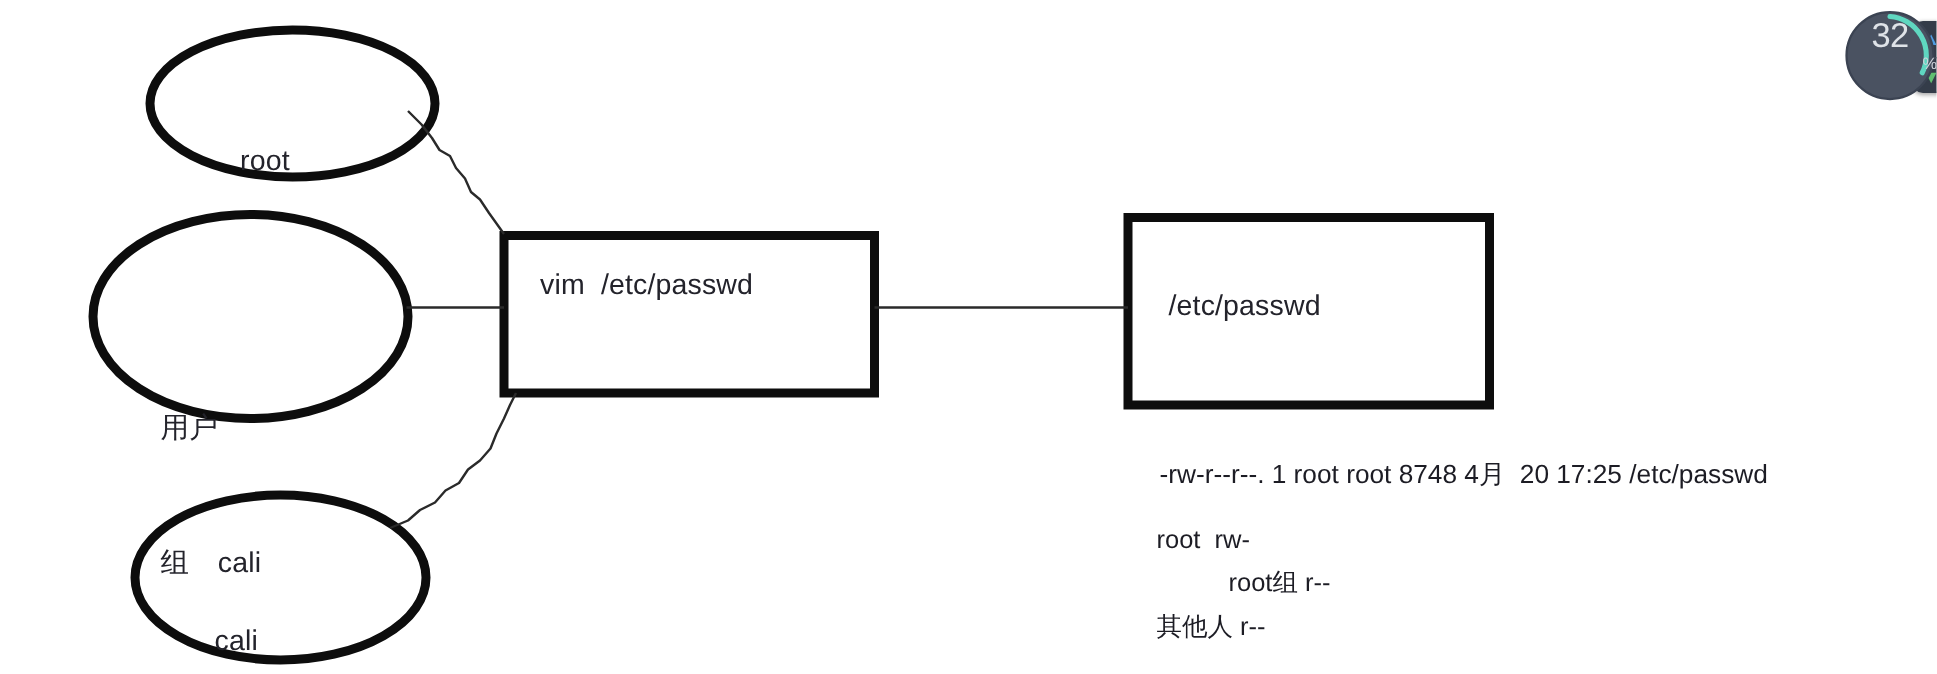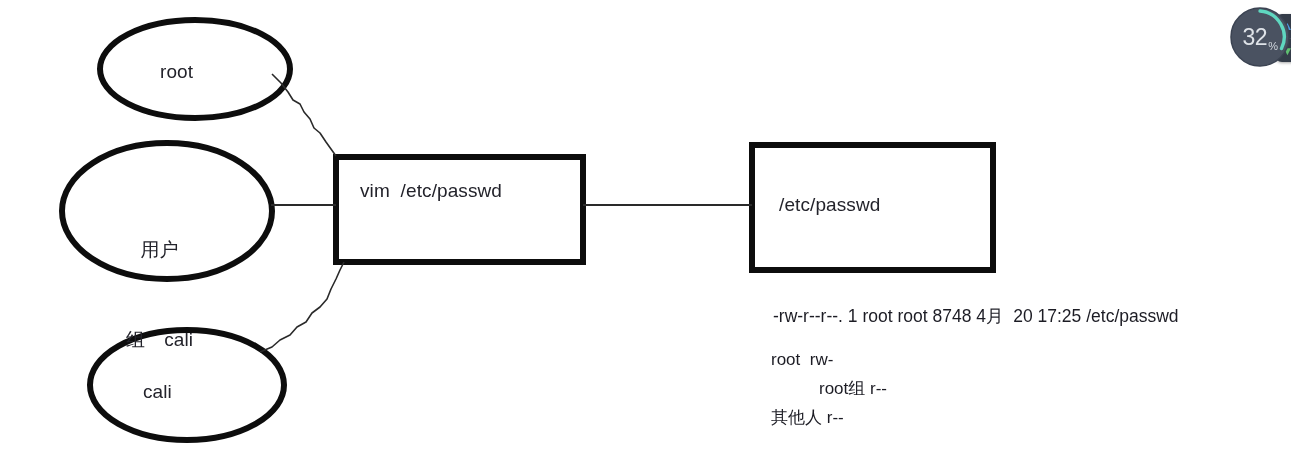--- a/index.html
+++ b/index.html
@@ -27,25 +27,26 @@
   .node-label {
     position: absolute;
     font-size: 19px;
     line-height: 30px;
     color: #23232b;
     white-space: pre;
     letter-spacing: 0.1px;
   }
 
   .ellipse-label {
-    text-align: center;
+    text-align: left;
+    margin-top: 36px;
   }
 
   #label-root      { left: 160px; top: 57px; }
-  #label-usergroup { left: 126px; top: 175px; }
+  #label-usergroup { left: 107px; top: 175px; }
   #label-jack      { left: 143px; top: 377px; }
   #label-vimcmd    { left: 360px; top: 176px; }
   #label-passwd    { left: 779px; top: 190px; }
 
   .note-line {
     position: absolute;
     font-size: 17px;
     line-height: 25px;
     color: #1c1c24;
     white-space: pre;
@@ -110,20 +111,21 @@
     left: 0;
     top: 0;
     width: 62px;
     height: 62px;
     display: flex;
     align-items: center;
     justify-content: center;
     color: #dfe3e8;
     font-size: 23px;
     letter-spacing: -0.5px;
+    flex-direction: column;
   }
   #dial-pct {
     font-size: 11px;
     align-self: flex-end;
     margin-bottom: 16px;
     margin-left: 1px;
     color: #cfd5dc;
   }
 </style>
 </head>

